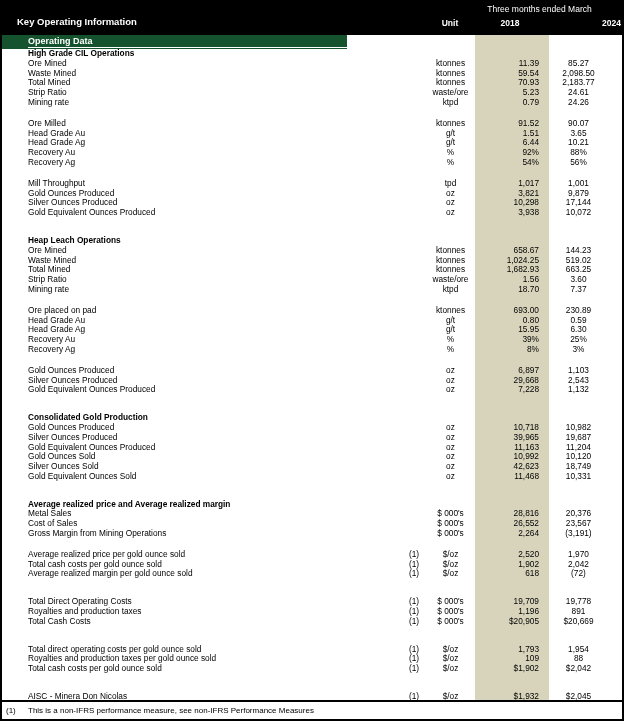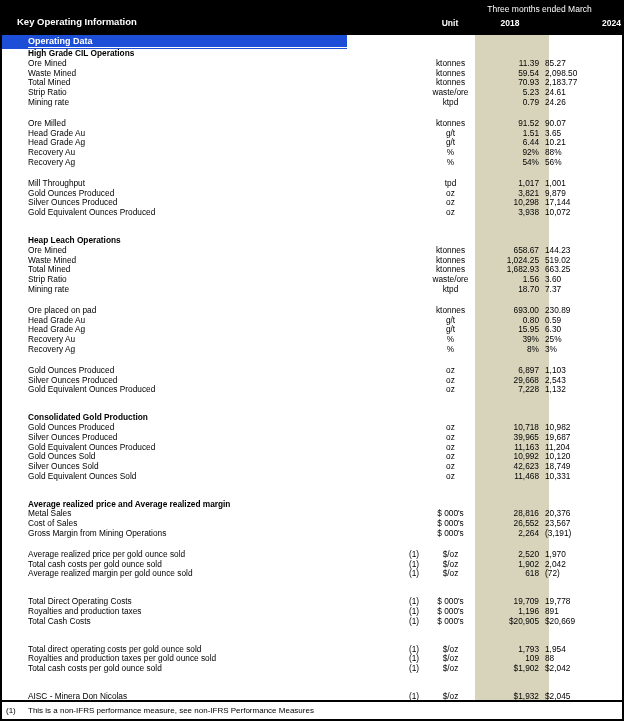--- a/index.html
+++ b/index.html
@@ -11,32 +11,32 @@
   
   .hl-col{position:absolute;left:473px;top:33px;width:74px;height:665px;z-index:0;}
   
   .band-main{position:relative;height:33px;background:#000;color:#fff;z-index:2;}
   .band-main .title{position:absolute;left:4px;top:14px;font-size:9.5px;font-weight:bold;white-space:nowrap;margin-left:11px;}
   .band-main .period{position:absolute;left:455px;top:2px;width:165px;text-align:center;font-size:8.5px;font-weight:normal;}
   .band-main .h-unit{position:absolute;left:422px;top:16px;width:52px;text-align:center;font-size:8.5px;font-weight:bold;}
   .band-main .h-2025{position:absolute;left:473px;top:16px;width:70px;text-align:center;font-size:8.5px;font-weight:bold;}
   .band-main .h-2024{position:absolute;left:549px;top:16px;width:70px;text-align:right;font-size:8.5px;font-weight:bold;}
   
-  .band-sub{position:relative;width:345px;height:14px;background:#1d4ed8;color:#fff;z-index:2;
+  .band-sub{position:relative;width:345px;height:14px;background:#14532d;color:#fff;z-index:2;
     font-size:9px;font-weight:bold;line-height:13px;padding-left:26px;box-sizing:border-box;}
   .band-sub::after{content:"";position:absolute;left:26px;right:0;bottom:1px;height:1px;background:#fff;}
   
   .tbody{position:relative;z-index:1;}
   .row{display:flex;height:9.8px;font-size:8.3px;line-height:9.8px;white-space:nowrap;}
   .row .c-label{flex:1;padding-left:26px;overflow:hidden;}
   .row.section .c-label{font-weight:bold;}
   .row .c-fn{width:32px;text-align:center;}
   .row .c-unit{width:41px;text-align:center;}
   .row .c-a{width:74px;text-align:right;padding-right:6px;box-sizing:border-box;}
-  .row .c-b{width:77px;text-align:left;padding-right:10px;box-sizing:border-box;}
+  .row .c-b{width:77px;text-align:center;padding-right:10px;box-sizing:border-box;}
   .gap-s{height:11px;}
   .gap-l{height:18px;}
   
   .footnote{position:absolute;left:0;right:0;bottom:0;height:17px;border-top:2px solid #000;
     background:#fff;z-index:3;font-size:8px;line-height:15px;}
   .footnote .fn-marker{position:absolute;left:4px;top:1px;}
   .footnote .fn-text{position:absolute;left:26px;top:1px;}
 </style>
 </head>
 <body>

